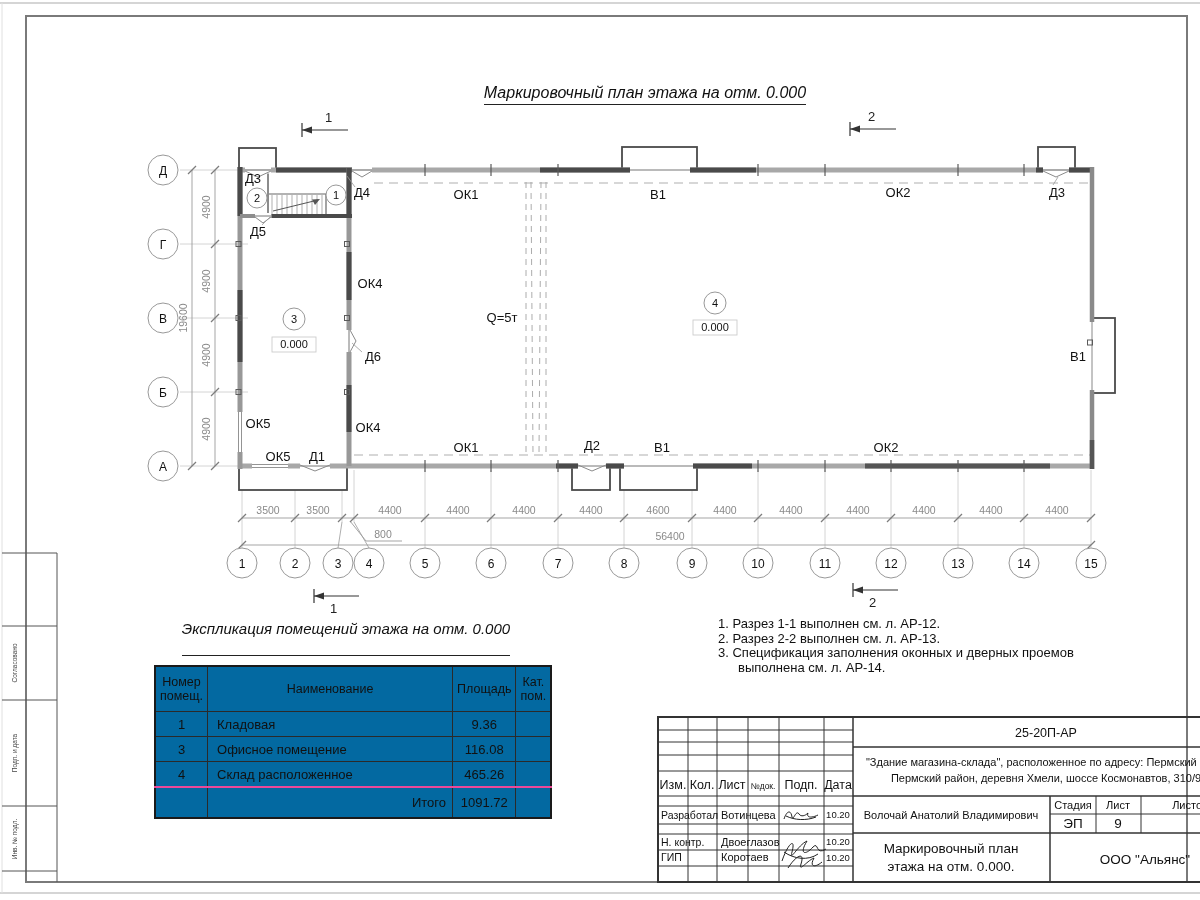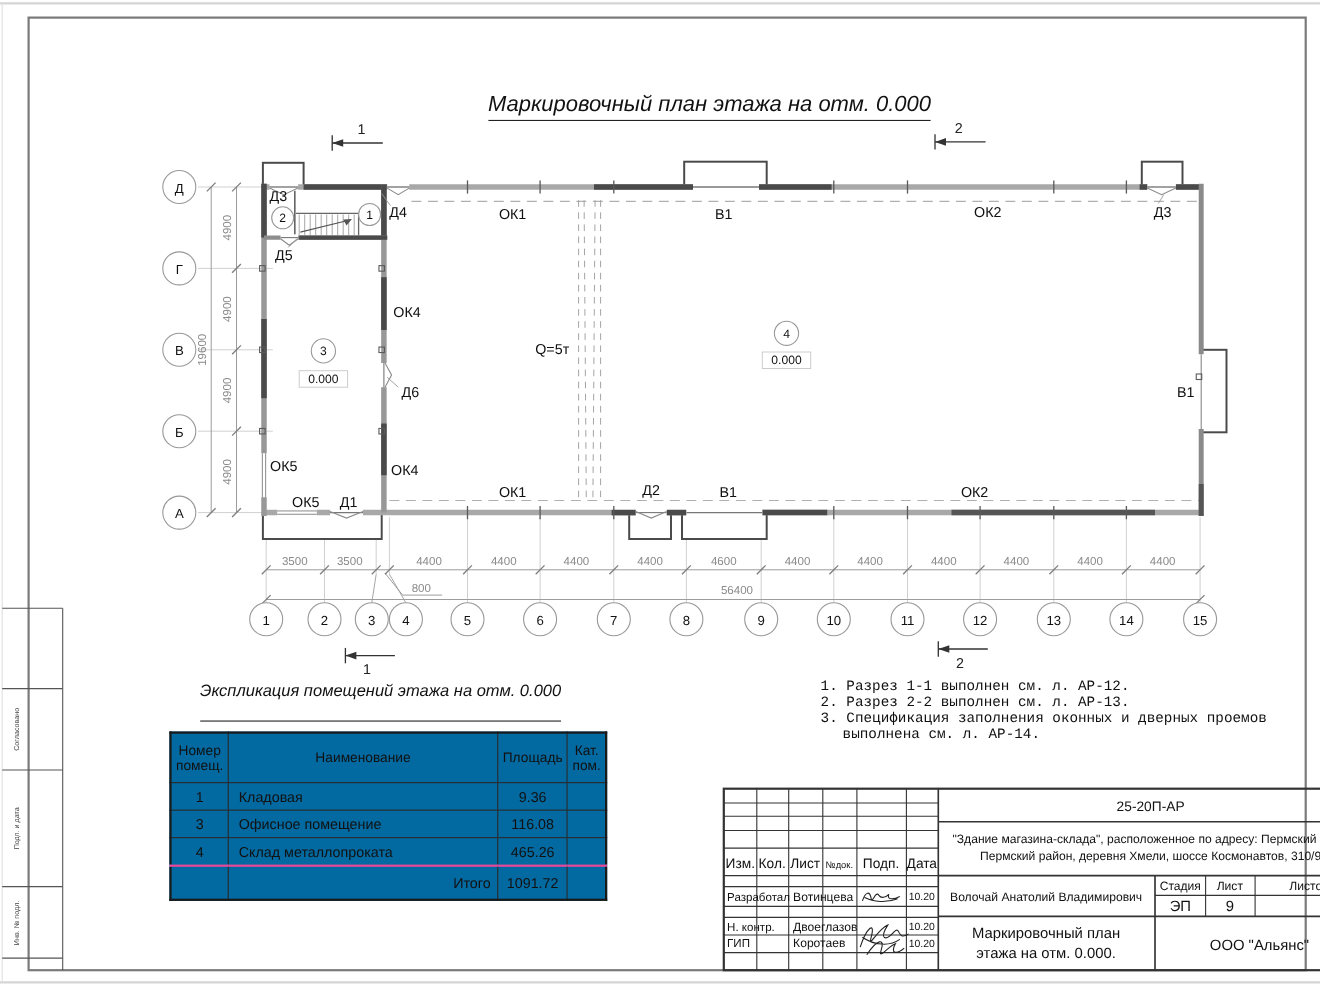--- a/index.html
+++ b/index.html
@@ -14,36 +14,36 @@
   .sec-num{font-size:13px;fill:#222;}
   .strip-txt{font-size:6.5px;fill:#444;}
   .tb-s{font-size:10.5px;fill:#111;}
   .tb-m{font-size:11px;fill:#111;}
   .tb-h{font-size:12.5px;fill:#111;}
   .tb-tiny{font-size:8.5px;fill:#111;}
   .tb-b{font-size:13.5px;fill:#111;}
   .tb-date{font-size:9.5px;fill:#111;}
 
   .page-title{position:absolute;left:345px;top:84px;width:600px;text-align:center;}
-  .page-title span{display:inline-block;font-style:italic;font-size:20px;
+  .page-title span{display:inline-block;font-style:italic;font-size:16px;
        border-bottom:1.5px solid #222;padding-bottom:2px;}
   .expl-title{position:absolute;left:154px;top:620px;width:384px;text-align:center;}
   .expl-title span{display:inline-block;font-style:italic;font-size:15px;
        border-bottom:1.5px solid #222;padding-bottom:18px;}
   table.expl{position:absolute;left:154px;top:665px;border-collapse:collapse;
        table-layout:fixed;font-size:13px;background:#0369a1;}
   table.expl td,table.expl th{border:1px solid #2a2a2a;padding:0 4px;overflow:hidden;}
   table.expl{border:2px solid #1a1a1a;}
   table.expl th{font-weight:normal;font-size:12.5px;text-align:center;height:44px;}
   table.expl td{height:24px;}
   table.expl .c{text-align:center;}
   table.expl .l{text-align:left;padding-left:9px;}
   table.expl .r{text-align:right;padding-right:6px;}
   table.expl tr.sep td{border-top:2px solid #ec4899;height:29px;}
-  .notes{position:absolute;left:746px;top:617px;width:424px;font-size:13px;line-height:14.6px;font-family:Liberation Mono, monospace;}
+  .notes{position:absolute;left:718px;top:617px;width:424px;font-size:13px;line-height:14.6px;}
   .notes div{padding-left:20px;text-indent:-20px;}
 </style>
 </head>
 <body>
 
 <svg width="1200" height="900" viewBox="0 0 1200 900" style="position:absolute;left:0;top:0;">
 
   <g stroke="#777" fill="none">
     <line x1="0" y1="3" x2="1200" y2="3" stroke="#d5d5d5" stroke-width="2"></line>
     <line x1="0" y1="893" x2="1200" y2="893" stroke="#d5d5d5" stroke-width="2"></line>
@@ -481,21 +481,21 @@
     <td class="c"></td>
   </tr>
   <tr>
     <td class="c">3</td>
     <td class="l">Офисное помещение</td>
     <td class="c">116.08</td>
     <td class="c"></td>
   </tr>
   <tr>
     <td class="c">4</td>
-    <td class="l">Склад металлопроката</td>
+    <td class="l">Склад расположенное</td>
     <td class="c">465.26</td>
     <td class="c"></td>
   </tr>
   <tr class="sep">
     <td></td>
     <td class="r">Итого</td>
     <td class="c">1091.72</td>
     <td></td>
   </tr>
 </tbody>

